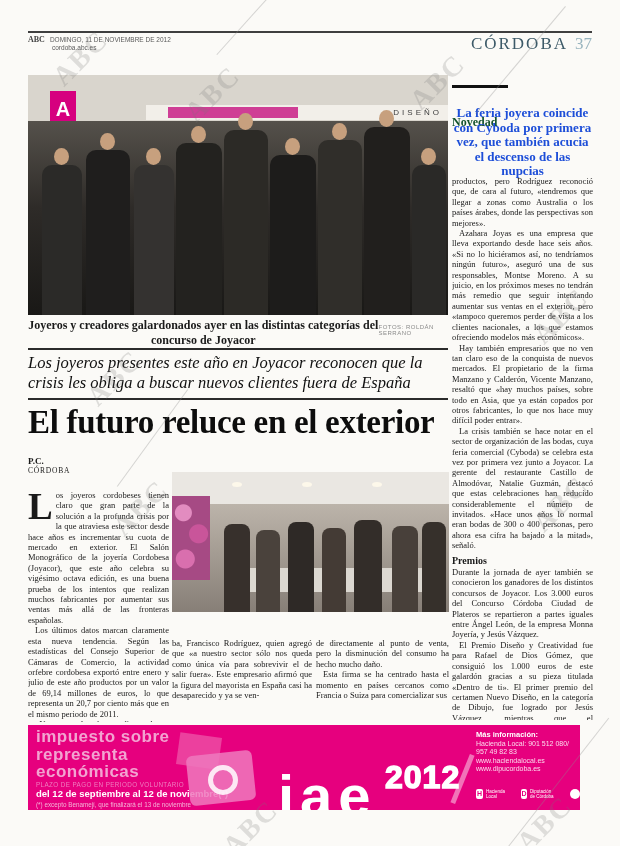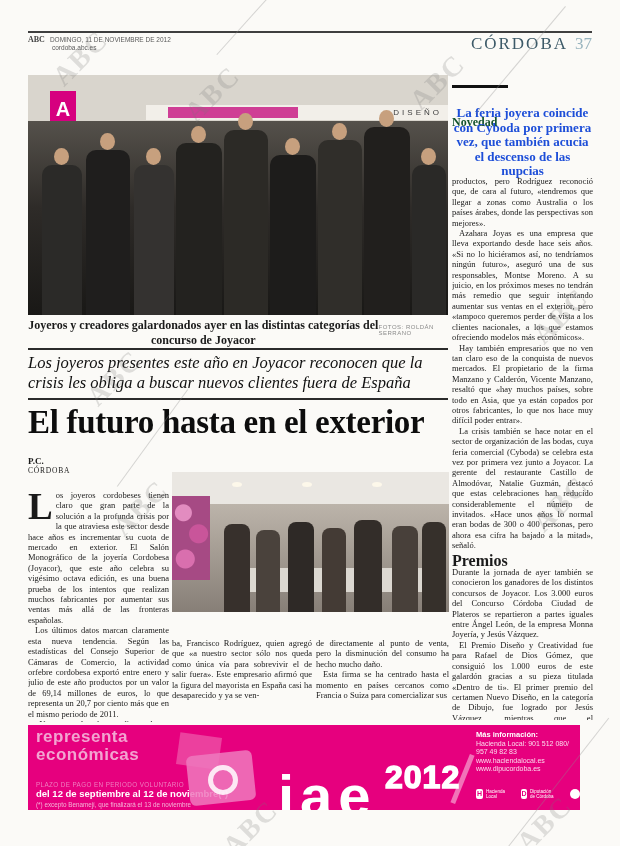--- a/index.html
+++ b/index.html
@@ -62,21 +62,21 @@
   .p2-person{position:absolute;border-radius:8px 8px 0 0;}
   .caption2{position:absolute;left:172px;top:616px;width:277px;font-weight:bold;font-size:9px;}
   
   .sb-rule{position:absolute;left:452px;top:85px;width:56px;height:3px;background:#111;}
   .sb-kicker{position:absolute;left:452px;top:91px;font-weight:bold;font-size:12px;color:#14532d;margin-top:24px;}
   .sb-deck{position:absolute;left:452px;top:106px;width:141px;font-weight:bold;font-size:13px;line-height:14.5px;color:#1d4ed8;text-align:center;}
   .sb-body{position:absolute;left:452px;top:176px;width:141px;height:544px;overflow:hidden;
            font-size:8.5px;line-height:10.4px;text-align:justify;}
   .sb-body p{margin:0;}
   .sb-body p.indent{text-indent:7px;}
-  .sb-subhead{font-size:16px;font-weight:bold;margin:5px 0 1px;}
+  .sb-subhead{font-size:10px;font-weight:bold;margin:5px 0 1px;}
   
   .ad{position:absolute;left:28px;top:725px;width:552px;height:85px;background:#e6007e;overflow:hidden;
       font-family:"Liberation Sans",sans-serif;}
   .ad-title{position:absolute;left:8px;top:3px;font-weight:bold;font-size:17px;line-height:17.5px;
             letter-spacing:.5px;color:#f2a4d1;}
   .ad-plazo{position:absolute;left:8px;top:56px;font-size:6.3px;letter-spacing:.4px;color:#ef7ec0;}
   .ad-period{position:absolute;left:8px;top:63px;font-size:9.5px;font-weight:bold;color:#fff;}
   .ad-foot{position:absolute;left:8px;top:76px;font-size:6.3px;color:#f4b3d8;}
   .ad-doc{position:absolute;left:150px;top:10px;width:42px;height:32px;background:rgba(255,255,255,.25);transform:rotate(8deg);}
   .ad-wallet{position:absolute;left:160px;top:28px;width:66px;height:50px;background:#ee79bd;border-radius:6px;
@@ -141,21 +141,21 @@
 
   <div class="caption1">
     <span class="cap-text">Joyeros y creadores galardonados ayer en las distintas categorías del concurso de Joyacor</span>
     <span class="cap-credit">FOTOS: ROLDÁN SERRANO</span>
   </div>
 
   <div class="pq-rule-top"></div>
   <div class="pull-quote">Los joyeros presentes este año en Joyacor reconocen que la crisis les obliga a buscar nuevos clientes fuera de España</div>
   <div class="pq-rule-bot"></div>
 
-  <h1 class="headline" style="margin:0;">El futuro hasta en el exterior</h1>
+  <h1 class="headline" style="margin:0;">El futuro reluce en el exterior</h1>
   <div class="byline">
     <span class="by-author">P.C.</span>
     <span class="by-place">CÓRDOBA</span>
   </div>
 
   <div class="bodycol col1">
     <p><span class="dropcap">L</span><span>os joyeros cordobeses tienen claro que gran parte de la solución a la profunda crisis por la que atraviesa este sector desde hace años es incrementar su cuota de mercado en exterior. El Salón Monográfico de la joyería Cordobesa (Joyacor), que este año celebra su vigésimo octava edición, es una buena prueba de los intentos que realizan muchos fabricantes por aumentar sus ventas más allá de las fronteras españolas.</span></p>
     <p class="indent">Los últimos datos marcan claramente esta nueva tendencia. Según las estadísticas del Consejo Superior de Cámaras de Comercio, la actividad orfebre cordobesa exportó entre enero y julio de este año productos por un valor de 69,14 millones de euros, lo que representa un 20,7 por ciento más que en el mismo periodo de 2011.</p>
     <p class="indent">«No nos queda más remedio que hacer las maletas». Así de claro se expresó ayer el gerente de Goldfilled Córdo-</p>
   </div>
@@ -193,20 +193,21 @@
     <p class="indent">Azahara Joyas es una empresa que lleva exportando desde hace seis años. «Si no lo hiciéramos así, no tendríamos ningún futuro», aseguró una de sus responsables, Montse Moreno. A su juicio, en los próximos meses no tendrán más remedio que seguir intentando aumentar sus ventas en el exterior, pero «tampoco queremos perder de vista a los clientes nacionales, a los que estamos ofreciendo modelos más económicos».</p>
     <p class="indent">Hay también empresarios que no ven tan claro eso de la conquista de nuevos mercados. El propietario de la firma Manzano y Calderón, Vicente Manzano, resaltó que «hay muchos países, sobre todo en Asia, que ya están copados por otros fabricantes, lo que nos hace muy difícil poder entrar».</p>
     <p class="indent">La crisis también se hace notar en el sector de organización de las bodas, cuya feria comercial (Cyboda) se celebra esta vez por primera vez junto a Joyacor. La gerente del restaurante Castillo de Almodóvar, Natalie Guzmán, destacó que estas celebraciones han reducido considerablemente el número de invitados. «Hace unos años lo normal eran bodas de 300 o 400 personas, pero ahora esa cifra ha bajado a la mitad», señaló.</p>
     <div class="sb-subhead">Premios</div>
     <p>Durante la jornada de ayer también se conocieron los ganadores de los distintos concursos de Joyacor. Los 3.000 euros del Concurso Córdoba Ciudad de Plateros se repartieron a partes iguales entre Ángel León, de la empresa Monna Joyería, y Jesús Vázquez.</p>
     <p class="indent">El Premio Diseño y Creatividad fue para Rafael de Dios Gómez, que consiguió los 1.000 euros de este galardón gracias a su pieza titulada «Dentro de ti». El primer premio del certamen Nuevo Diseño, en la categoría de Dibujo, fue logrado por Jesús Vázquez, mientras que el correspondiente al apartado de Pieza Terminada fue para Francisco Raso. El galardón en la modalidad de Pieza Realizada en Cera quedó desierto. Por último, la distinción a la Mejor Vitrina en Joyacor fue para la firma Vazón.</p>
   </div>
 
   <div class="ad">
     <div class="ad-title">
+      <div>impuesto sobre</div>
       <div>representa</div>
       <div>económicas</div>
     </div>
     <div class="ad-plazo">PLAZO DE PAGO EN PERIODO VOLUNTARIO</div>
     <div class="ad-period">del 12 de septiembre al 12 de noviembre(*)</div>
     <div class="ad-foot">(*) excepto Benamejí, que finalizará el 13 de noviembre</div>
     <div class="ad-doc"></div>
     <div class="ad-wallet"></div>
     <div class="ad-ring"></div>
     <div class="ad-big">iae</div>

